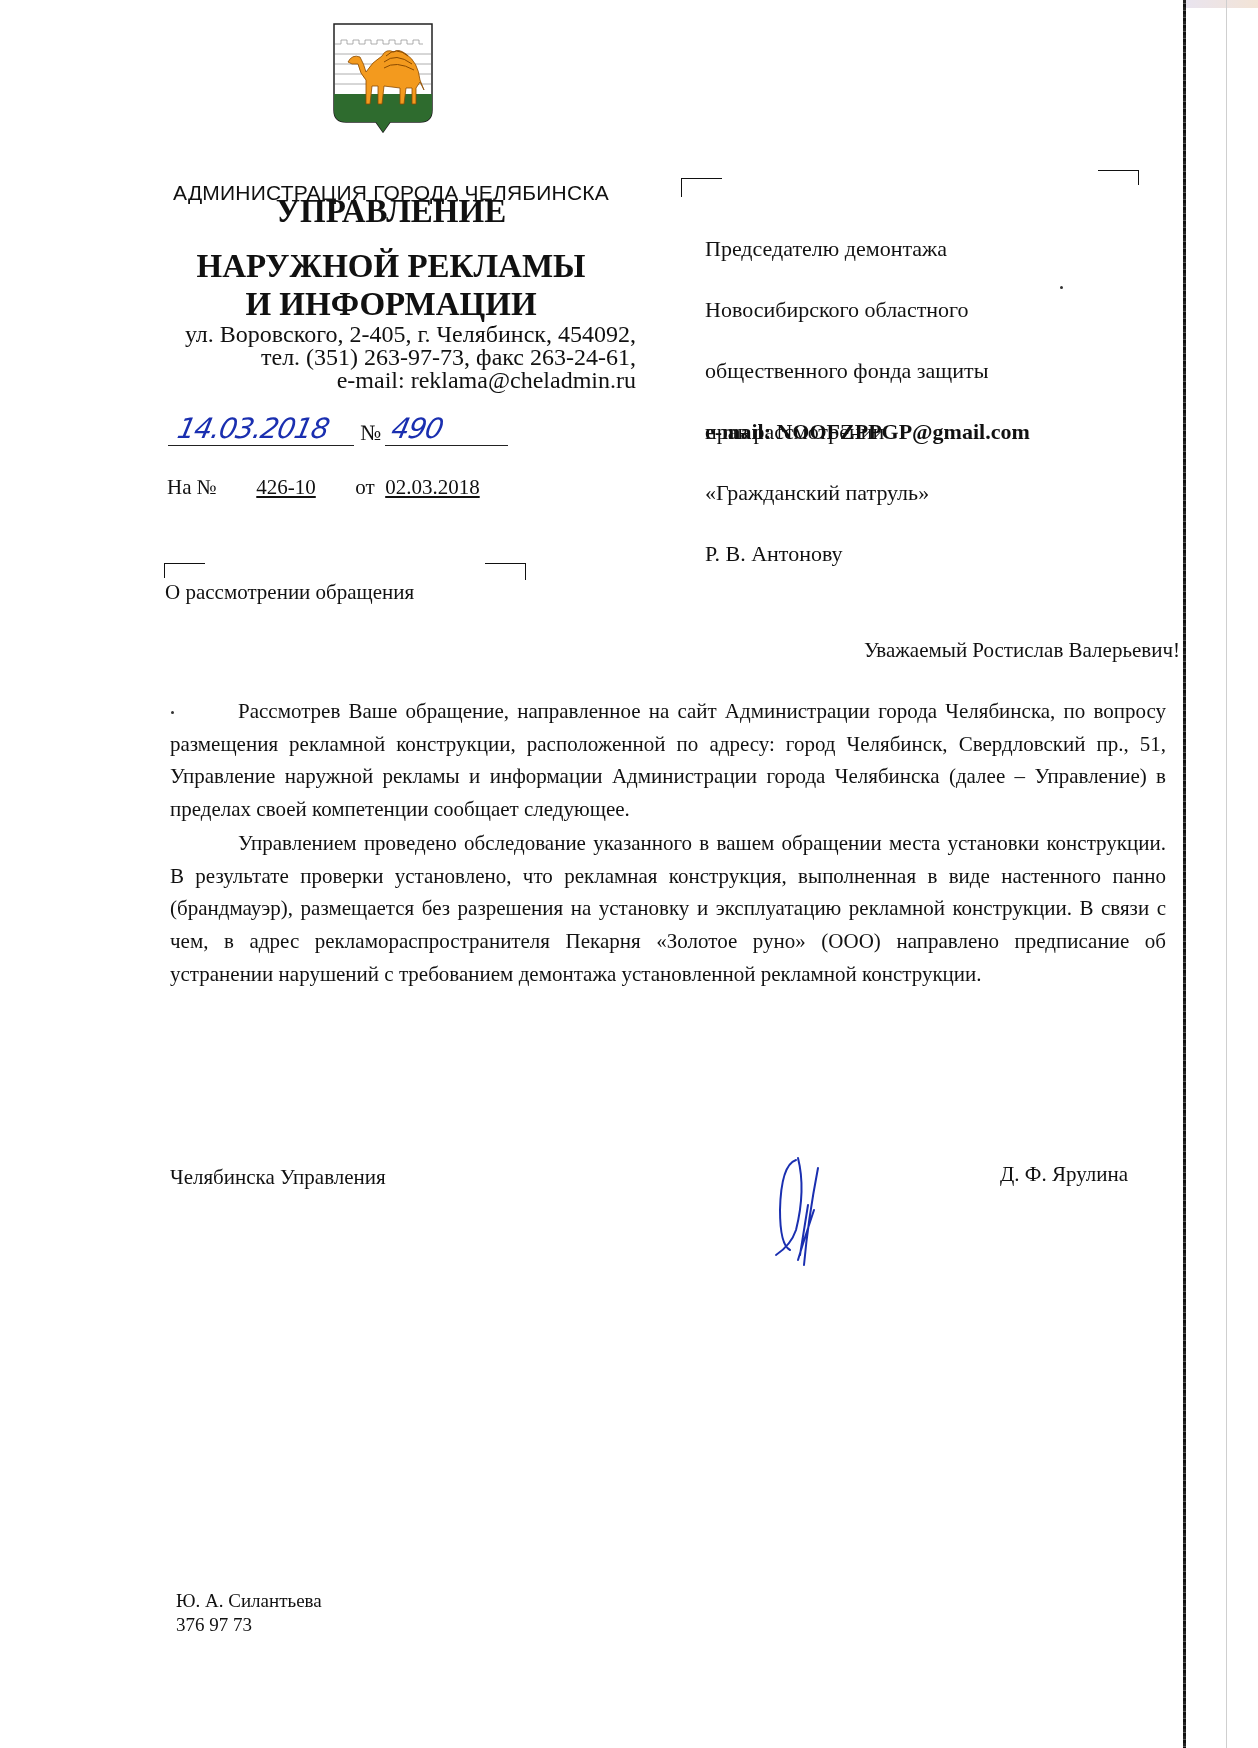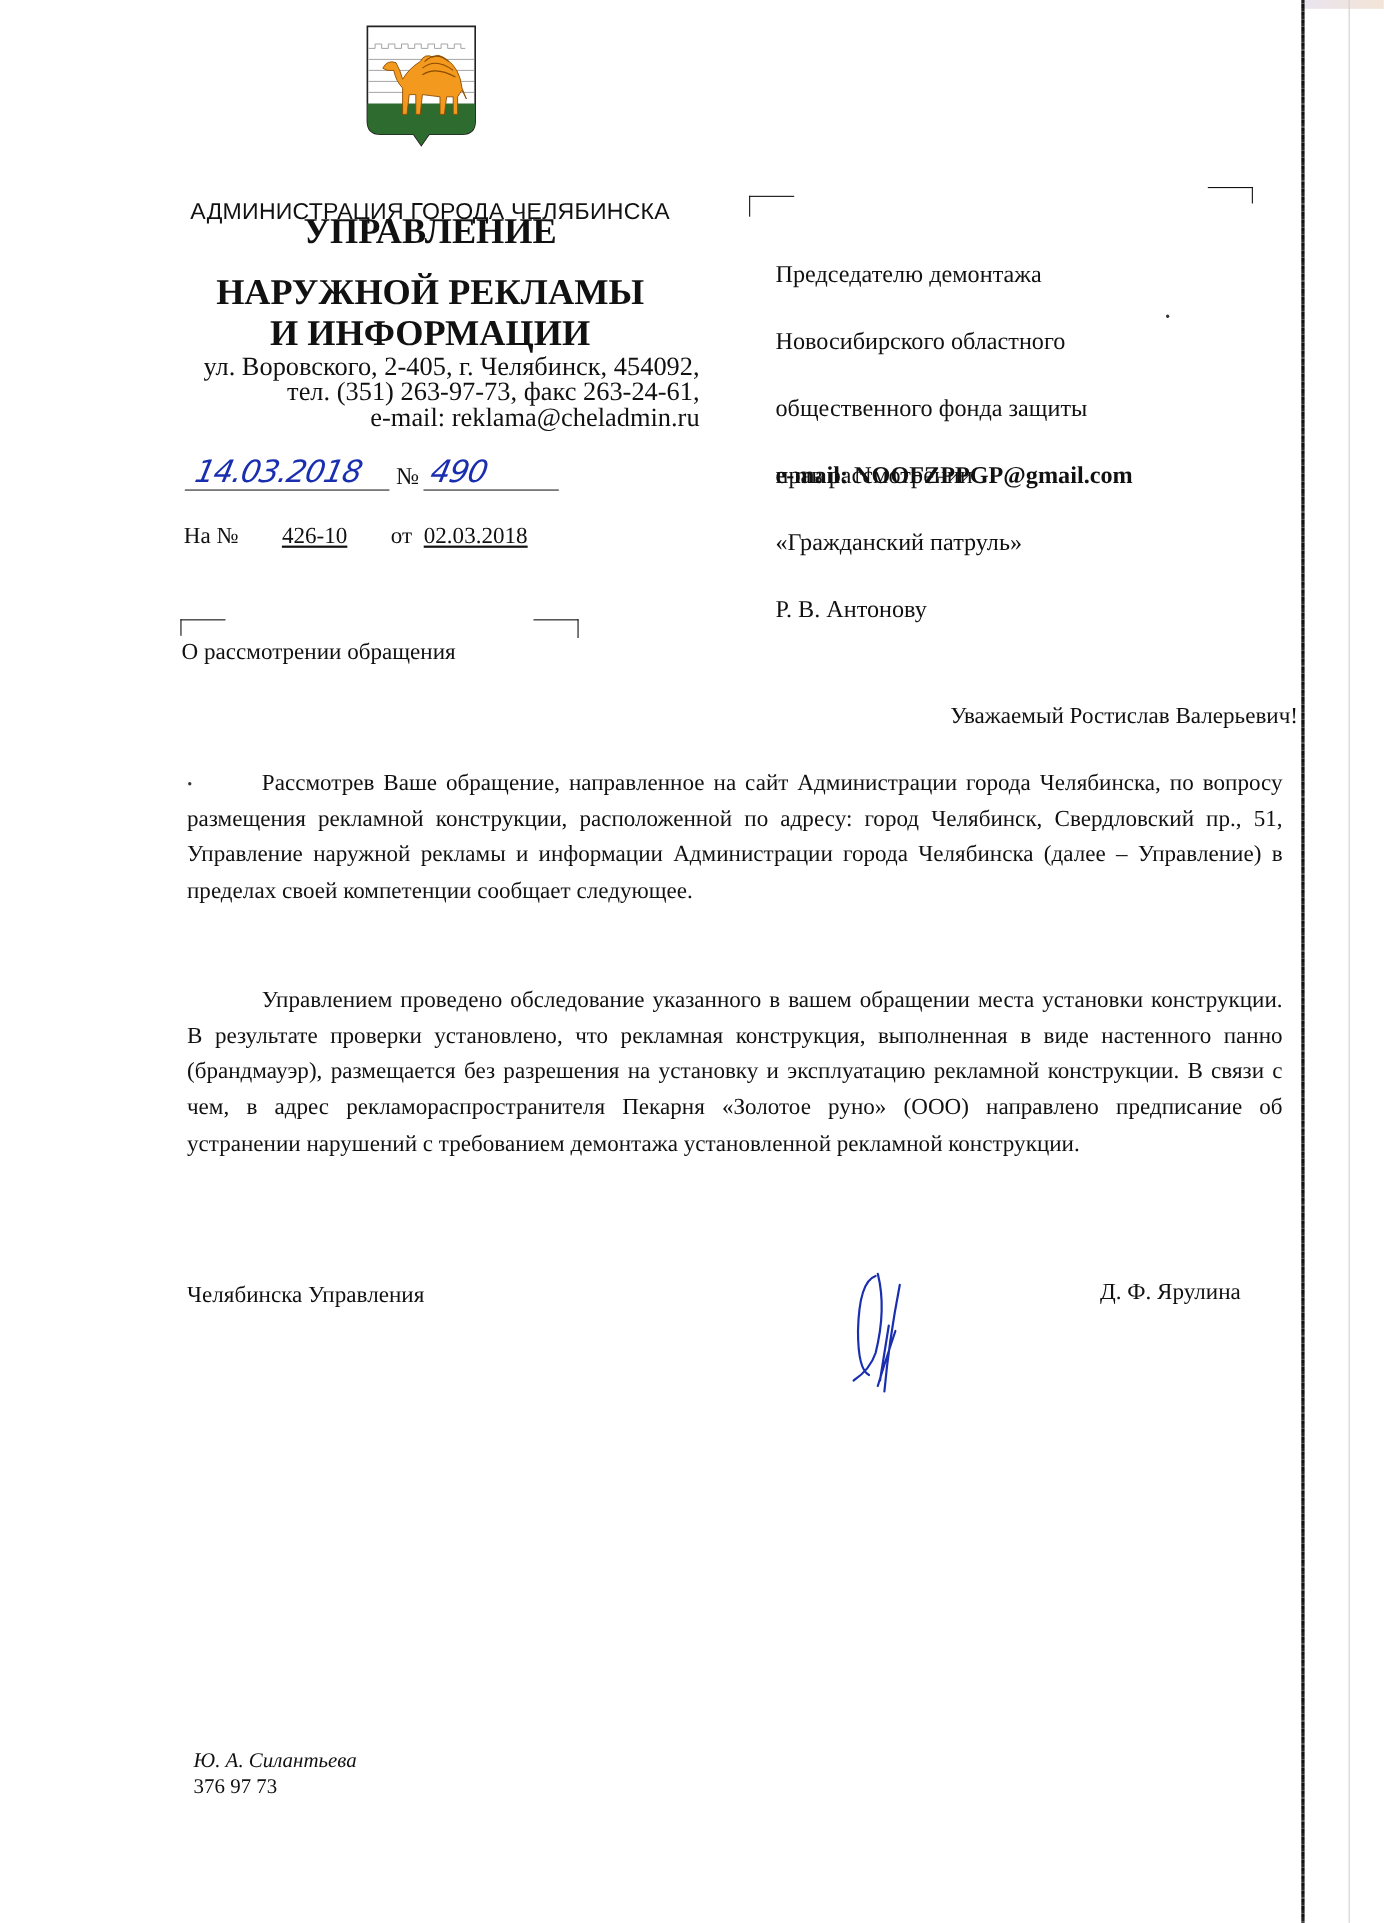--- a/index.html
+++ b/index.html
@@ -68,27 +68,27 @@
   .recip-email { left: 705px; top: 419px; font-size: 22px; font-weight: bold; }
 
   .greeting {
     left: 150px; top: 638px; width: 1030px; text-align: right; font-size: 21px;
   }
   .body-text {
     left: 170px; width: 996px; font-size: 21px; line-height: 32.7px; text-align: justify;
     text-indent: 68px;
   }
   .p1 { top: 695px; }
-  .p2 { top: 892px; }
+  .p2 { top: 827px; }
 
   .sign-pos { left: 170px; top: 1165px; font-size: 21px; }
   .sign-name { left: 1000px; top: 1162px; font-size: 21px; }
   .signature { position: absolute; left: 756px; top: 1150px; width: 100px; height: 130px; }
 
-  .exec-name { left: 176px; top: 1588px; font-size: 19px; line-height: 26px; font-style: italic; }
+  .exec-name { left: 176px; top: 1588px; font-size: 19px; line-height: 26px; }
   .exec-phone { left: 176px; top: 1614px; font-size: 19px; }
   .dot { position:absolute; width:3px; height:3px; background:#333; border-radius:50%; }
 </style>
 </head>
 <body>
 
 <div class="scan-top"></div>
 <div class="scan-edge"></div>
 <div class="scan-edge2"></div>
 

